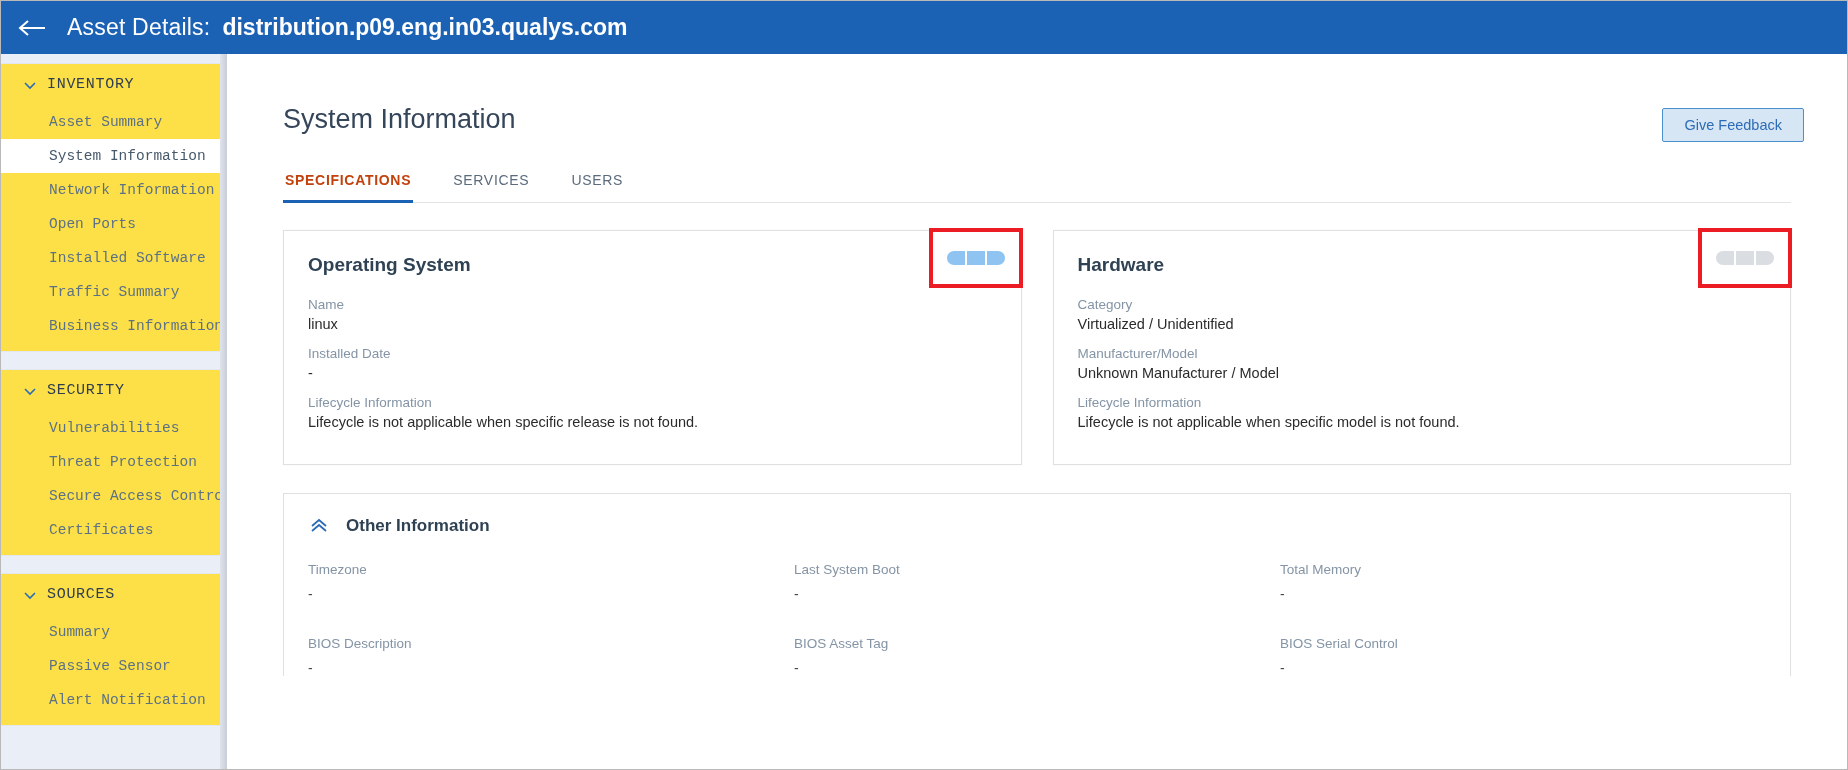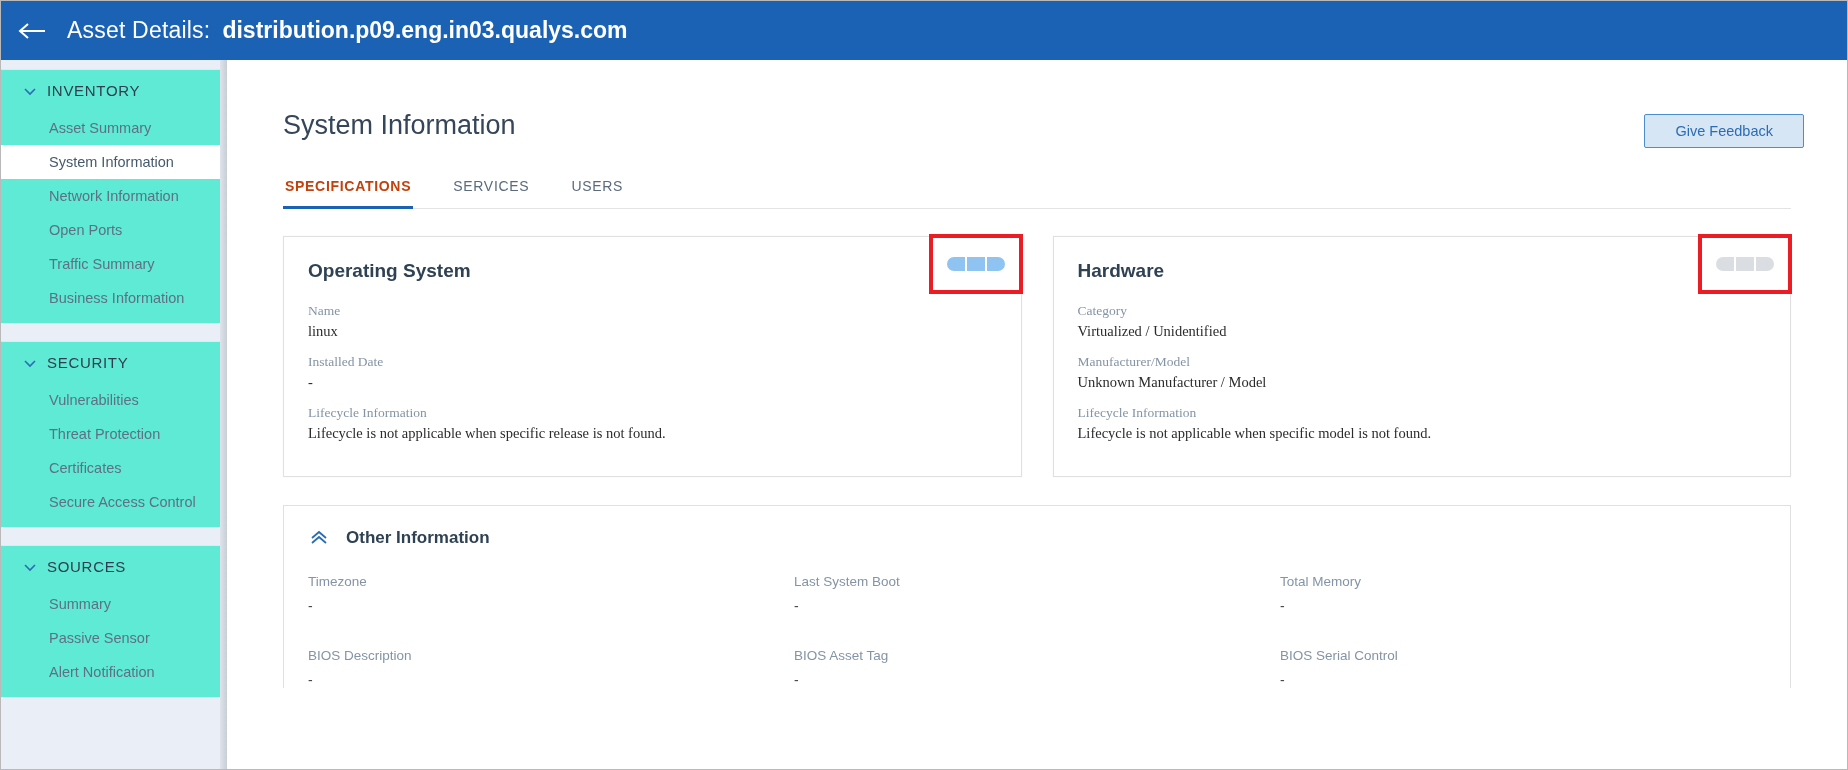--- a/index.html
+++ b/index.html
@@ -12,21 +12,21 @@
   .app {
     position: relative;
     width: 1848px; height: 770px;
     border: 1px solid #b9b9b9;
     background: #ffffff;
     overflow: hidden;
   }
 
   
   .header {
-    height: 59px;
+    height: 53px;
     background: #1b62b5;
     display: flex;
     align-items: center;
     padding-left: 14px;
     gap: 18px;
   }
   .back-arrow {
     width: 34px; height: 30px;
     display: flex; align-items: center; justify-content: center;
     cursor: pointer;
@@ -52,26 +52,27 @@
   
   .sidebar {
     width: 226px;
     background: #e9eef7;
     position: relative;
     padding-top: 9px;
     flex: 0 0 226px;
     overflow: hidden;
   }
   .nav-group {
-    background: #5eead4;
+    background: #fde047;
     border: 1px solid #e2e7f0;
     border-left: none;
     border-right: none;
     margin-bottom: 17px;
     padding-bottom: 8px;
+    font-family: Liberation Mono, monospace;
   }
   .group-header {
     display: flex;
     align-items: center;
     gap: 10px;
     padding: 12px 0 12px 22px;
     cursor: pointer;
   }
   .chev {
     width: 14px; height: 14px;
@@ -120,21 +121,21 @@
     color: #36465a;
     font-weight: 400;
   }
   .feedback-btn {
     position: absolute;
     top: 54px; right: 43px;
     background: #d7e6f5;
     border: 1px solid #4a8ecb;
     color: #2b6cb5;
     font-size: 14.5px;
-    padding: 8px 30px;
+    padding: 8px 21px;
     border-radius: 2px;
     cursor: pointer;
     font-family: "Liberation Sans", sans-serif;
   }
 
   .tabs {
     display: flex;
     gap: 38px;
     margin-top: 37px;
     border-bottom: 1px solid #e3e3e3;
@@ -170,21 +171,21 @@
     padding: 23px 24px 20px 24px;
     position: relative;
     box-shadow: 0 0 2px rgba(0,0,0,.04);
   }
   .card-title {
     font-size: 19px;
     color: #2f4254;
     font-weight: bold;
     margin-bottom: 21px;
   }
-  .field { margin-bottom: 14px; font-family: Liberation Serif, serif; }
+  .field { margin-bottom: 14px; }
   .field-label {
     font-size: 13.5px;
     color: #8494a5;
     margin-bottom: 4px;
   }
   .field-value {
     font-size: 14.5px;
     color: #2b2b2b;
   }
 
@@ -268,35 +269,36 @@
         <div class="group-header">
           <svg class="chev" viewBox="0 0 14 14">
             <polyline points="2,5 7,10 12,5" fill="none" stroke="#2b6cb5" stroke-width="1.6"></polyline>
           </svg>
           <span class="group-label">INVENTORY</span>
         </div>
         <div class="nav-item">Asset Summary</div>
         <div class="nav-item active">System Information</div>
         <div class="nav-item">Network Information</div>
         <div class="nav-item">Open Ports</div>
+        <div class="nav-item">Installed Software</div>
         <div class="nav-item">Traffic Summary</div>
         <div class="nav-item">Business Information</div>
       </div>
 
       <div class="nav-group">
         <div class="group-header">
           <svg class="chev" viewBox="0 0 14 14">
             <polyline points="2,5 7,10 12,5" fill="none" stroke="#2b6cb5" stroke-width="1.6"></polyline>
           </svg>
           <span class="group-label">SECURITY</span>
         </div>
         <div class="nav-item">Vulnerabilities</div>
         <div class="nav-item">Threat Protection</div>
+        <div class="nav-item">Secure Access Control</div>
         <div class="nav-item">Certificates</div>
-        <div class="nav-item">Secure Access Control</div>
       </div>
 
       <div class="nav-group">
         <div class="group-header">
           <svg class="chev" viewBox="0 0 14 14">
             <polyline points="2,5 7,10 12,5" fill="none" stroke="#2b6cb5" stroke-width="1.6"></polyline>
           </svg>
           <span class="group-label">SOURCES</span>
         </div>
         <div class="nav-item">Summary</div>

